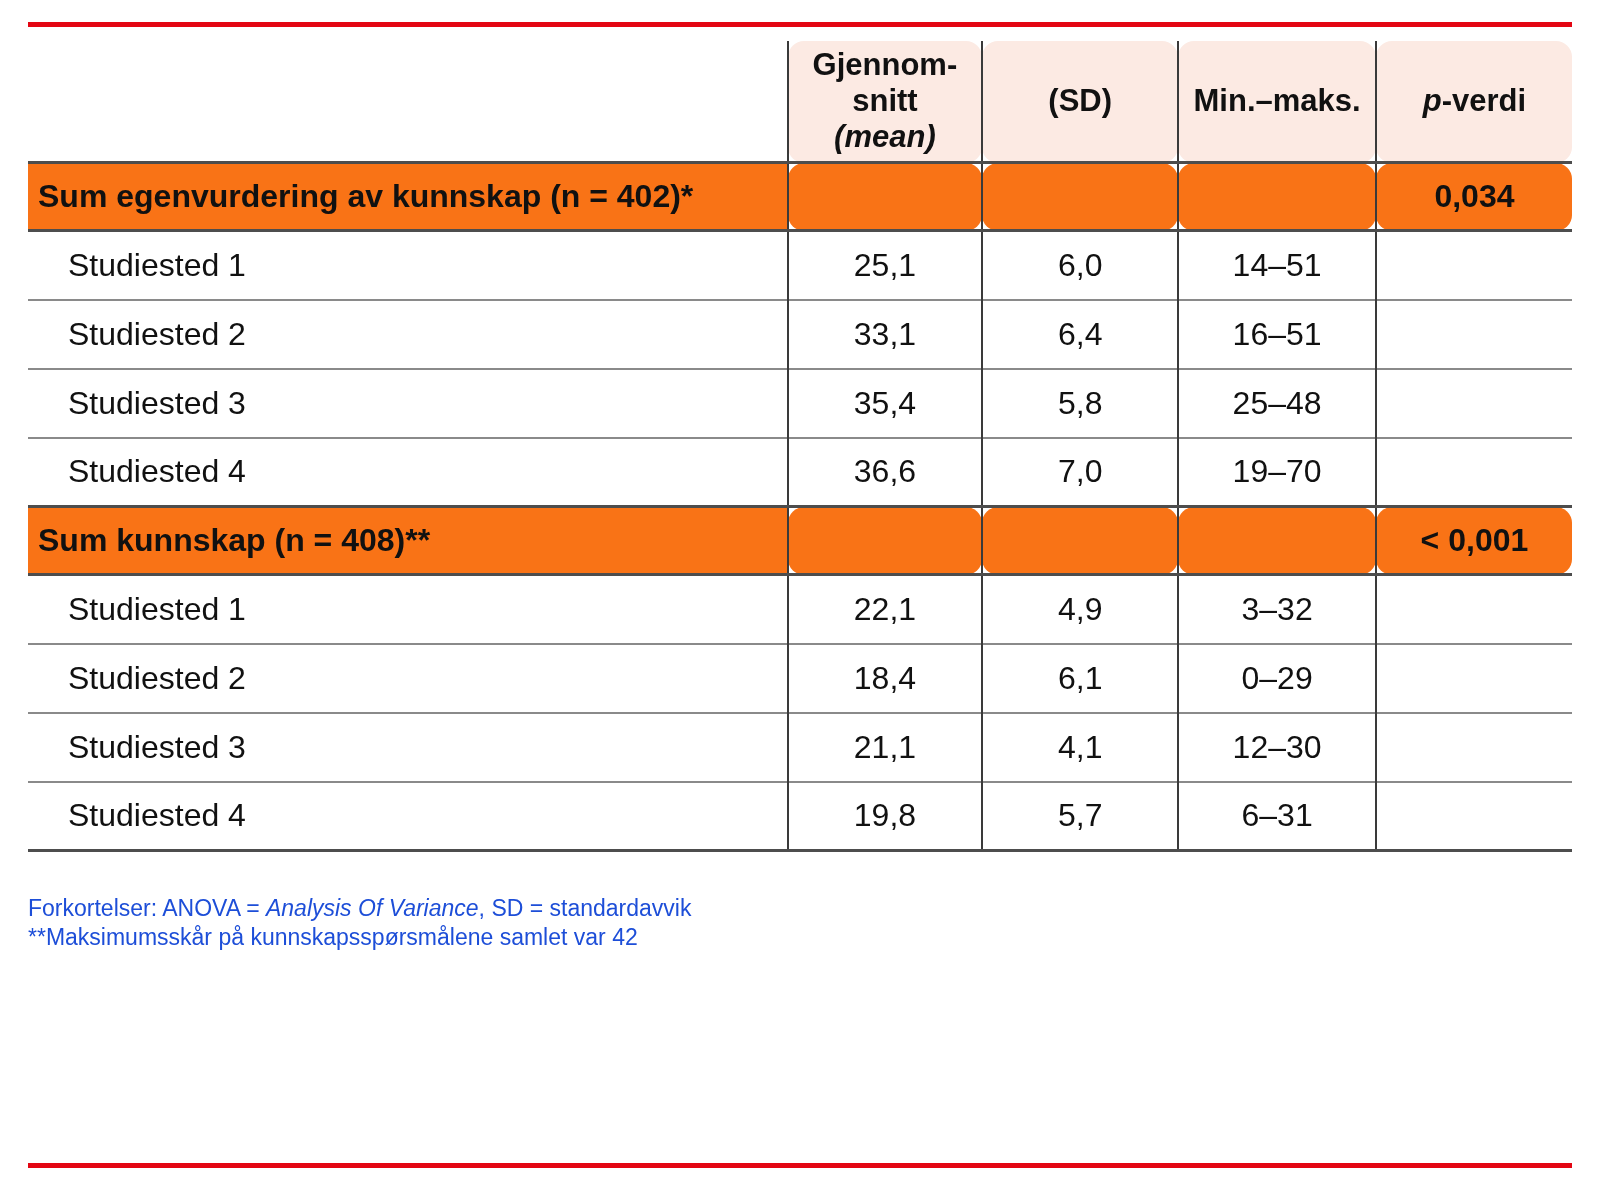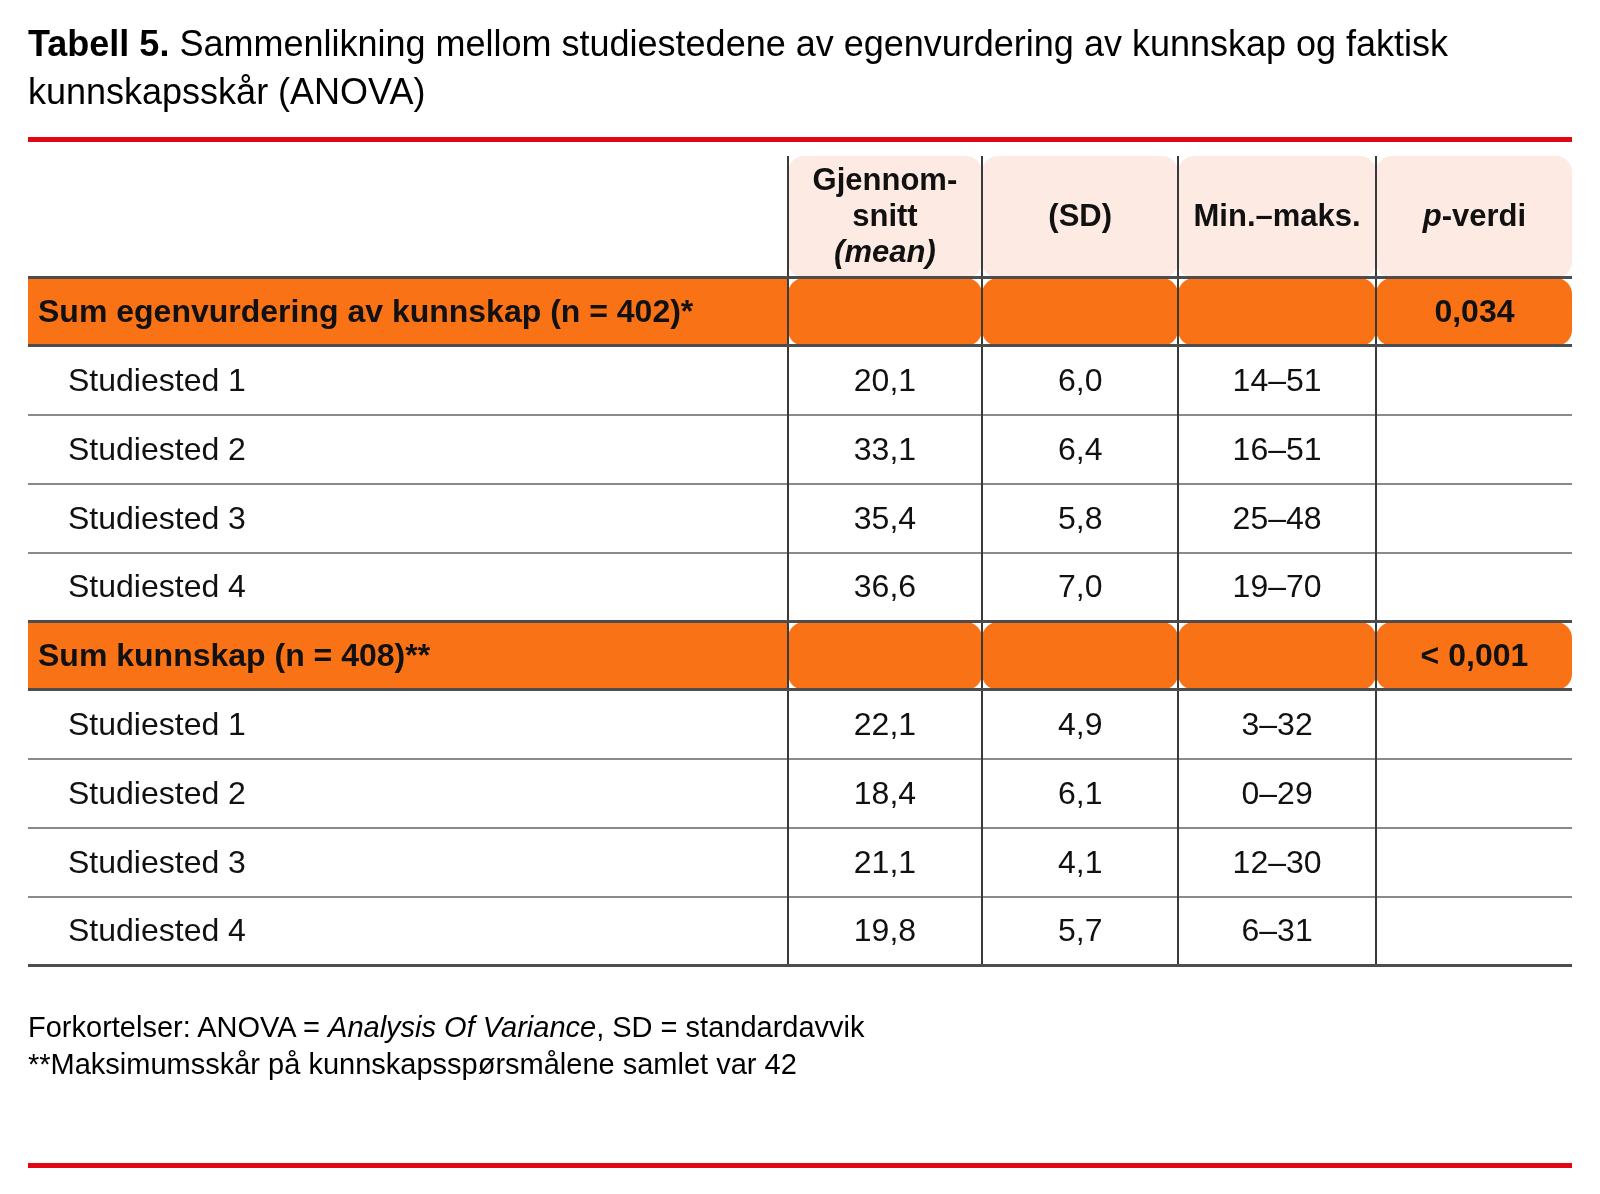--- a/index.html
+++ b/index.html
@@ -57,31 +57,30 @@
 
   tr.data-row { height: 69px; border-bottom: 2px solid #8a8a8a; background: #fff; }
   tr.data-row.section-end { border-bottom: 3px solid #4d4d4d; }
   tr.data-row td.row-label { padding-left: 40px; text-align: left; }
 
   td.num, td.p-val { text-align: center; }
 
   
   .footnotes {
     margin-top: 42px;
-    font-size: 29px; line-height: 1.26; color: #000000;
+    font-size: 23px; line-height: 1.26; color: #1d4ed8;
   }
   .footnotes p { margin: 0; }
   .fn-italic { font-style: italic; }
 </style>
 </head>
 <body>
 
 <div class="page">
 
-  <h2 class="title"><span class="title-label">Tabell 5.</span><span> Sammenlikning mellom studiestedene av egenvurdering av kunnskap og faktisk kunnskapsskår (ANOVA)</span></h2>
 
   <div class="red-rule top"></div>
 
   <table class="stats">
     <colgroup>
       <col class="c-label">
         <col class="c-mean">
         <col class="c-sd">
         <col class="c-range">
         <col class="c-p">
@@ -102,21 +101,21 @@
     <tbody>
       <tr class="sum-row">
         <td class="row-label">Sum egenvurdering av kunnskap (n = 402)*</td>
         <td class="num"></td>
         <td class="num"></td>
         <td class="num"></td>
         <td class="p-val">0,034</td>
       </tr>
       <tr class="data-row">
         <td class="row-label">Studiested 1</td>
-        <td class="num">20,1</td>
+        <td class="num">25,1</td>
         <td class="num">6,0</td>
         <td class="num">14–51</td>
         <td class="p-val"></td>
       </tr>
       <tr class="data-row">
         <td class="row-label">Studiested 2</td>
         <td class="num">33,1</td>
         <td class="num">6,4</td>
         <td class="num">16–51</td>
         <td class="p-val"></td>

